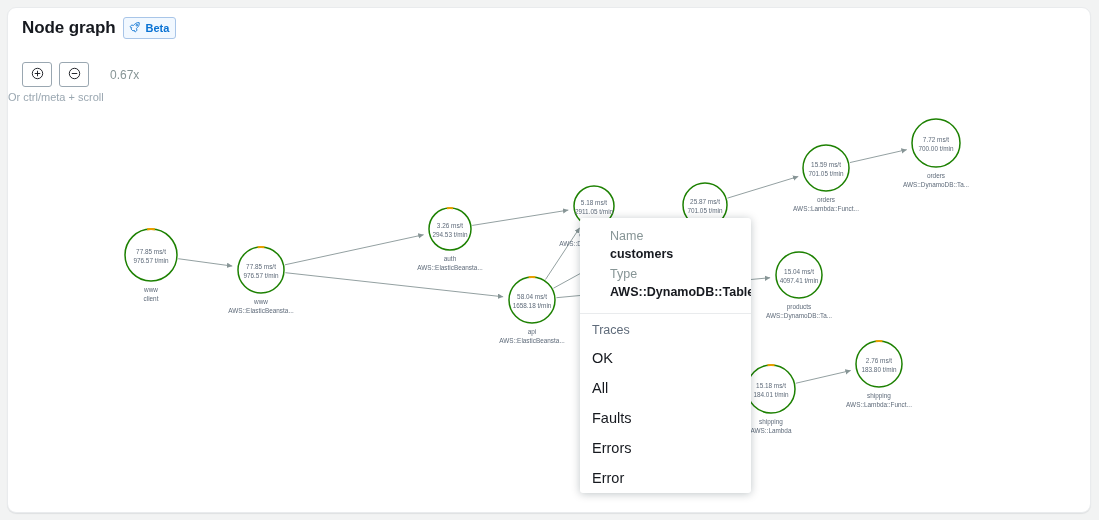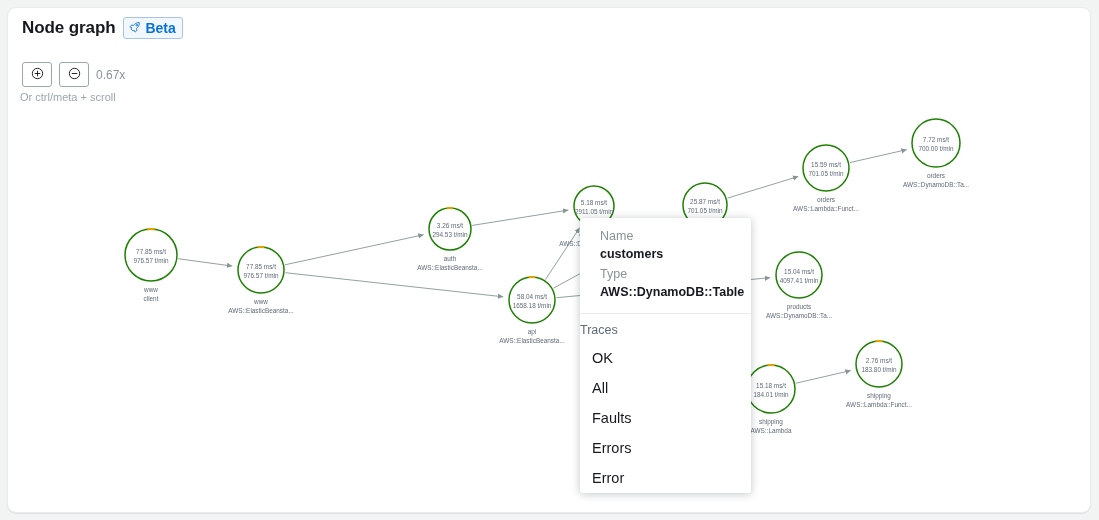--- a/index.html
+++ b/index.html
@@ -51,21 +51,21 @@
     align-items: center;
     gap: 4px;
     border: 1px solid #a8c5e8;
     background: #f1f8ff;
     border-radius: 3px;
     padding: 2px 6px 2px 5px;
     line-height: 1;
   }
   .beta-badge .rocket { display: block; }
   .beta-label {
-    font-size: 14px;
+    font-size: 11px;
     font-weight: bold;
     color: #0972d3;
   }
 
   
   .zoom-bar {
     position: absolute;
     left: 14px;
     top: 54px;
     display: flex;
@@ -81,25 +81,25 @@
     display: flex;
     align-items: center;
     justify-content: center;
     cursor: pointer;
     padding: 0;
     box-sizing: border-box;
   }
   .zoom-level {
     font-size: 12px;
     color: #879596;
-    margin-left: 0;
+    margin-left: 14px;
   }
   .zoom-hint {
     position: absolute;
-    left: 12px;
+    left: 0;
     top: 83px;
     font-size: 11px;
     color: #9aa7b1;
   }
 
   
   .canvas {
     position: absolute;
     left: 0;
     top: 98px;
@@ -127,39 +127,39 @@
     left: 572px;
     top: 210px;
     width: 171px;
     background: #ffffff;
     border-radius: 3px;
     box-shadow: 0 1px 8px rgba(0,28,36,0.25);
     overflow: hidden;
     z-index: 40;
   }
   .ctx-head {
-    padding: 9px 12px 10px 20px;
+    padding: 9px 12px 10px 30px;
     border-bottom: 1px solid #e9ebed;
   }
   .ctx-key {
     font-size: 12.5px;
     color: #879596;
     line-height: 18px;
   }
   .ctx-val {
     font-size: 12.5px;
     color: #16191f;
     font-weight: bold;
     line-height: 18px;
     margin-bottom: 2px;
   }
   .ctx-section {
     font-size: 12.5px;
     color: #5f6b7a;
-    padding: 9px 12px 6px 0;
+    padding: 9px 12px 6px 12px;
   }
   .ctx-item {
     font-size: 14.5px;
     color: #16191f;
     padding: 6px 12px 6px 12px;
     cursor: pointer;
     line-height: 18px;
   }
 </style>
 </head>

